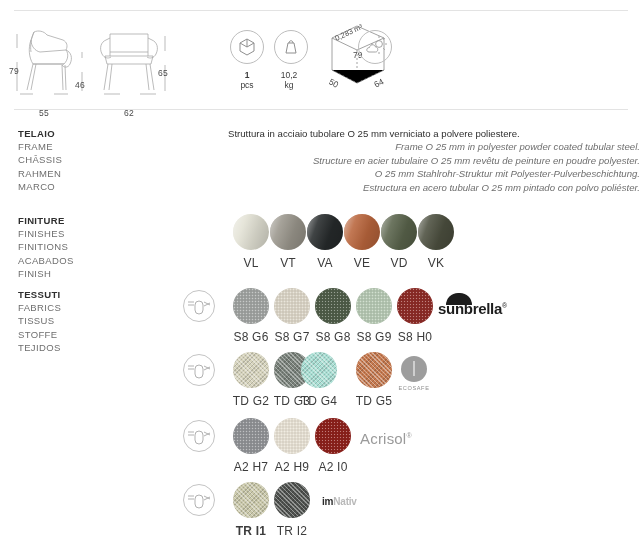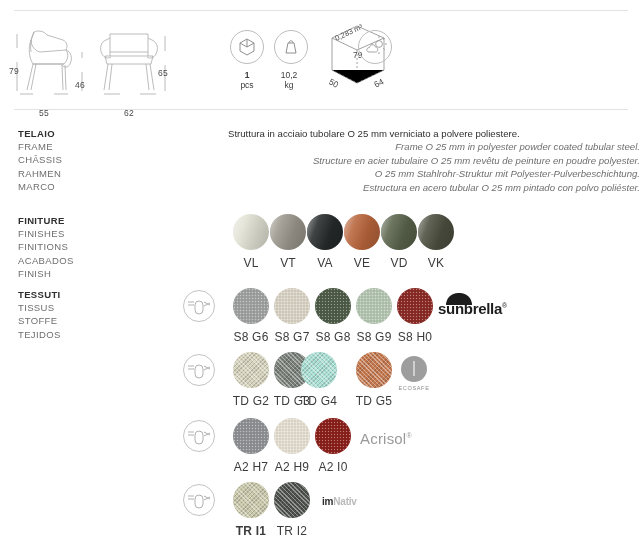--- a/index.html
+++ b/index.html
@@ -339,20 +339,21 @@
     <div class="swatch-cell" style="left:185px;">
       <div class="dot gloss" style="background: rgb(76, 79, 63);"></div>
       <div class="sw-code">VK</div>
       </div>
   </div>
 </div>
 
 <div class="section" style="top:288px;">
   <div class="labels">
     <div class="l0">TESSUTI</div>
+    <div class="li">FABRICS</div>
     <div class="li">TISSUS</div>
     <div class="li">STOFFE</div>
     <div class="li">TEJIDOS</div>
   </div>
 
   <div class="swatch-row" style="left:0; top:0;">
     <div class="care-icon" style="left:183px; top:2px;">
       <svg width="30" height="30" viewBox="0 0 30 30">
         <g stroke="#a8a8a8" stroke-width="0.9" fill="none">
           <rect x="11" y="10" width="8" height="13" rx="4"></rect>

